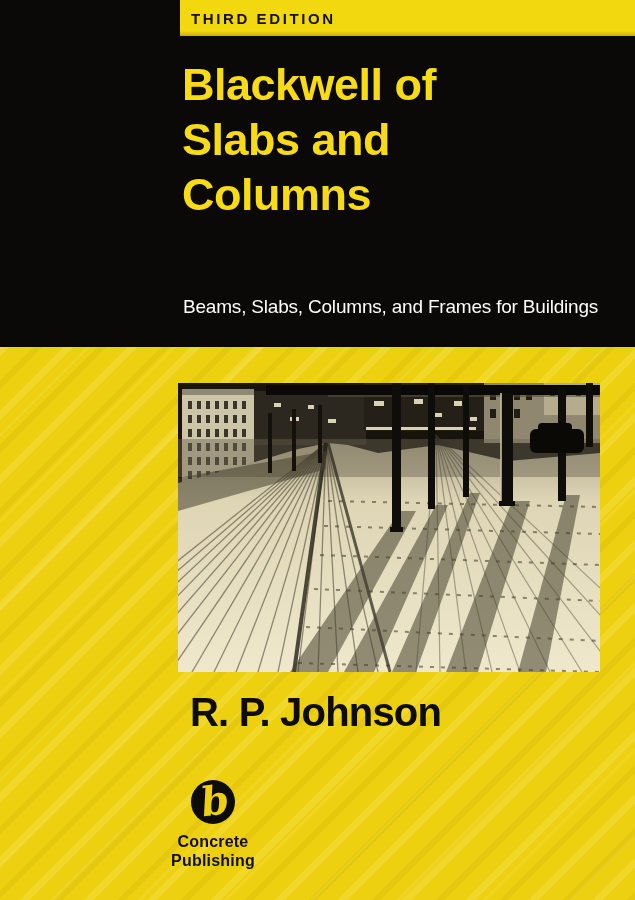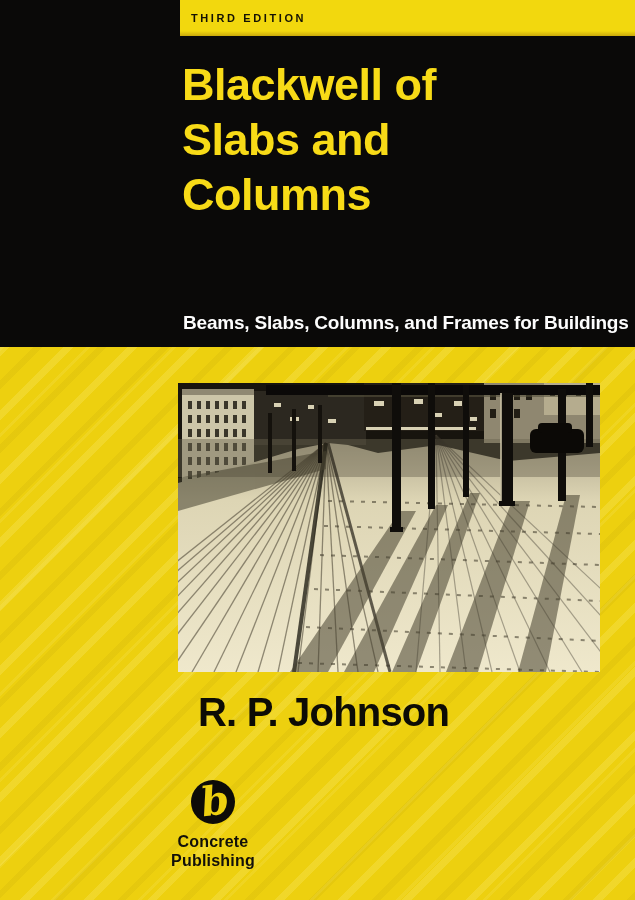--- a/index.html
+++ b/index.html
@@ -16,55 +16,55 @@
     font-family:"Liberation Sans",sans-serif;
     margin:0 auto;
   }
   
   .edition-band{
     position:absolute;left:180px;top:0;width:455px;height:36px;
     background:linear-gradient(180deg,var(--band-yellow) 0 86%,#caa90b 100%);
   }
   .edition-band span{
     display:block;line-height:37px;padding-left:11px;
-    font-size:11px;font-weight:bold;letter-spacing:2.6px;color:#141204;
+    font-size:15px;font-weight:bold;letter-spacing:2.6px;color:#141204;
   }
   
   .title-block{
     position:absolute;left:182px;top:57px;
     font-size:45px;line-height:55px;font-weight:bold;letter-spacing:-0.5px;
     white-space:nowrap;
   }
   .title-line-1{color:var(--white);}
   .title-line-2,.title-line-3,.title-line-4{color:var(--title-yellow);}
   .subtitle{
     position:absolute;left:183px;top:296px;
-    font-size:19px;font-weight:bold;color:var(--white);
-    letter-spacing:-0.2px;white-space:nowrap;margin-top:16px;
+    font-size:19px;font-weight:normal;color:var(--white);
+    letter-spacing:-0.2px;white-space:nowrap;
   }
   
   .yellow-field{
     position:absolute;left:0;top:347px;width:635px;height:553px;
     background-color:var(--yellow);
     background-image:
       repeating-linear-gradient(135deg,
         rgba(255,244,150,.20) 0 7px,
         rgba(255,244,150,0) 7px 24px,
         rgba(130,105,0,.07) 24px 30px,
         rgba(255,244,150,0) 30px 45px),
       repeating-linear-gradient(135deg,
         rgba(255,250,190,.10) 0 3px,
         rgba(255,250,190,0) 3px 61px);
   }
   .photo{
     position:absolute;left:178px;top:383px;width:422px;height:289px;
     display:block;
   }
   .author{
-    position:absolute;left:198px;top:688px;
+    position:absolute;left:190px;top:688px;
     font-size:40px;line-height:48px;font-weight:bold;color:#0d0c05;
     letter-spacing:-0.8px;white-space:nowrap;
   }
   .publisher{
     position:absolute;left:151px;top:779px;width:124px;
     text-align:center;color:#12100a;
   }
   .publisher .logo{display:block;margin:0 auto 7px auto;}
   .publisher .pub-line{
     font-size:16px;line-height:19px;font-weight:bold;letter-spacing:0.2px;

